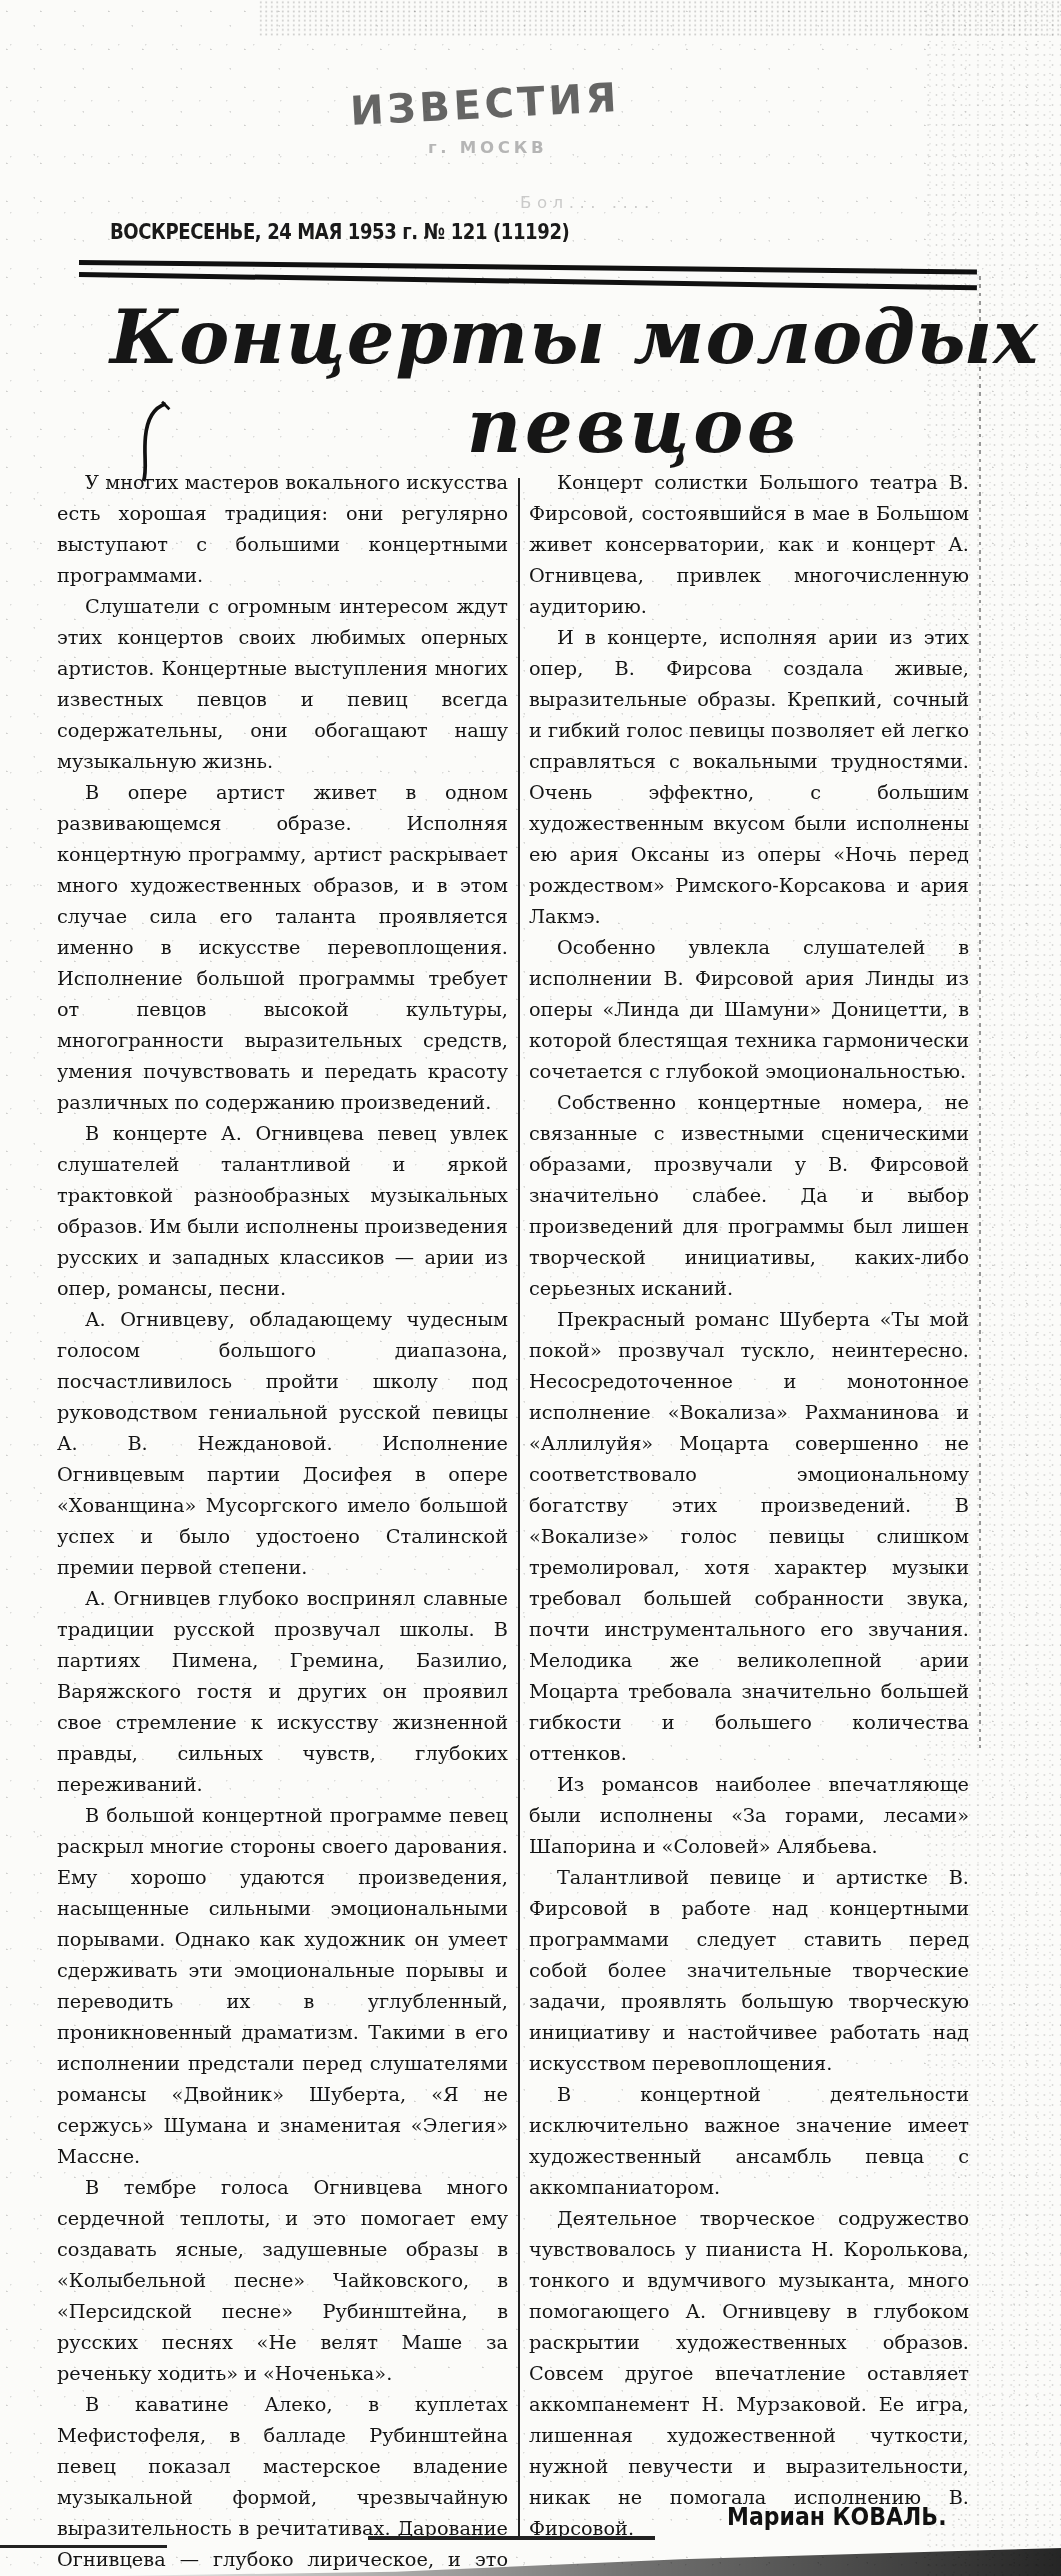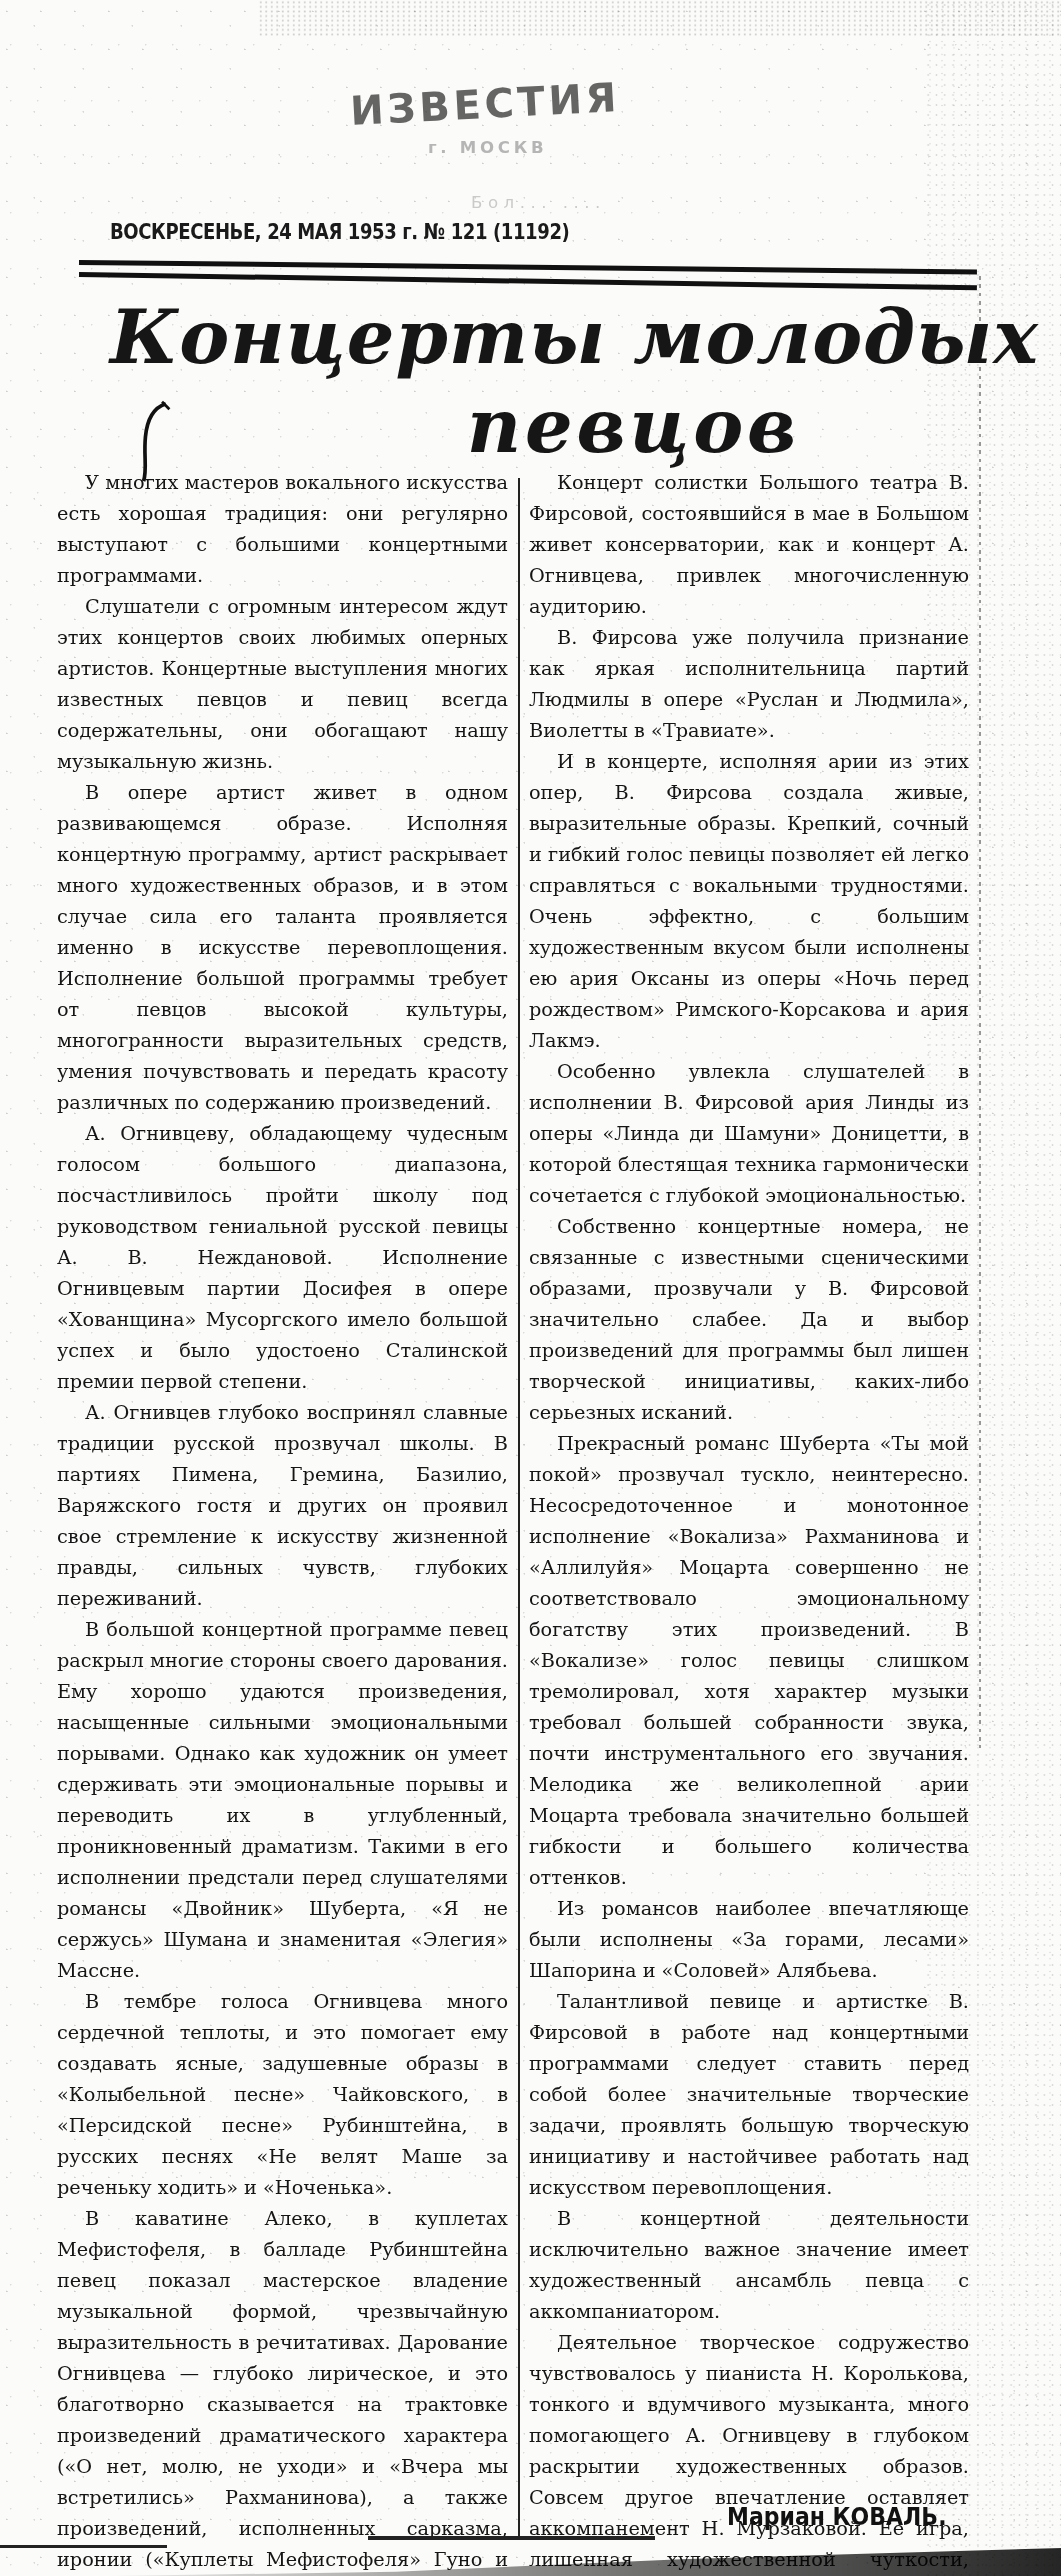--- a/index.html
+++ b/index.html
@@ -44,21 +44,21 @@
     font-size: 40px; letter-spacing: 3.7px; color: #333;
     transform: rotate(-3deg); opacity: 0.75;
   }
   .stamp-sub {
     position: absolute; left: 428px; top: 138px;
     font-family: "DejaVu Sans", sans-serif; font-size: 16.6px; color: #888; opacity: 0.6;
     letter-spacing: 3.7px;
     font-weight: bold;
   }
   .stamp-sub2 {
-    position: absolute; left: 471px; top: 193px;
+    position: absolute; left: 520px; top: 193px;
     font-family: "DejaVu Sans", sans-serif; font-size: 16.6px; color: #aaa; opacity: 0.6;
     letter-spacing: 5.5px;
   }
 
   .dateline {
     position: absolute; left: 110px; top: 219px;
     font-family: "DejaVu Sans", sans-serif; font-weight: bold;
     font-size: 22px; letter-spacing: -0.5px; color: #1a1a1a;
     transform: scaleX(0.82); transform-origin: left center;
     white-space: nowrap;
@@ -137,30 +137,30 @@
 <svg class="hand-mark" viewBox="0 0 40 90">
   <path d="M30 4 C 18 8, 10 18, 8 40 C 6 60, 10 75, 6 88" stroke="#111" stroke-width="4" fill="none"></path>
   <path d="M26 2 L34 10" stroke="#111" stroke-width="3" fill="none"></path>
 </svg>
 <div class="headline l2">певцов</div>
 
 <div class="col col-left" id="col-left">
     <p>У многих мастеров вокального искусства есть хорошая традиция: они регулярно выступают с большими концертными программами.</p>
     <p>Слушатели с огромным интересом ждут этих концертов своих любимых оперных артистов. Концертные выступления многих известных певцов и певиц всегда содержательны, они обогащают нашу музыкальную жизнь.</p>
     <p>В опере артист живет в одном развивающемся образе. Исполняя концертную программу, артист раскрывает много художественных образов, и в этом случае сила его таланта проявляется именно в искусстве перевоплощения. Исполнение большой программы требует от певцов высокой культуры, многогранности выразительных средств, умения почувствовать и передать красоту различных по содержанию произведений.</p>
+    <p>В концерте А. Огнивцева певец увлек слушателей талантливой и яркой трактовкой разнообразных музыкальных образов. Им были исполнены произведения русских и западных классиков — арии из опер, романсы, песни.</p>
     <p>А. Огнивцеву, обладающему чудесным голосом большого диапазона, посчастливилось пройти школу под руководством гениальной русской певицы А. В. Неждановой. Исполнение Огнивцевым партии Досифея в опере «Хованщина» Мусоргского имело большой успех и было удостоено Сталинской премии первой степени.</p>
     <p>А. Огнивцев глубоко воспринял славные традиции русской прозвучал школы. В партиях Пимена, Гремина, Базилио, Варяжского гостя и других он проявил свое стремление к искусству жизненной правды, сильных чувств, глубоких переживаний.</p>
     <p>В большой концертной программе певец раскрыл многие стороны своего дарования. Ему хорошо удаются произведения, насыщенные сильными эмоциональными порывами. Однако как художник он умеет сдерживать эти эмоциональные порывы и переводить их в углубленный, проникновенный драматизм. Такими в его исполнении предстали перед слушателями романсы «Двойник» Шуберта, «Я не сержусь» Шумана и знаменитая «Элегия» Массне.</p>
     <p>В тембре голоса Огнивцева много сердечной теплоты, и это помогает ему создавать ясные, задушевные образы в «Колыбельной песне» Чайковского, в «Персидской песне» Рубинштейна, в русских песнях «Не велят Маше за реченьку ходить» и «Ноченька».</p>
     <p>В каватине Алеко, в куплетах Мефистофеля, в балладе Рубинштейна певец показал мастерское владение музыкальной формой, чрезвычайную выразительность в речитативах. Дарование Огнивцева — глубоко лирическое, и это благотворно сказывается на трактовке произведений драматического характера («О нет, молю, не уходи» и «Вчера мы встретились» Рахманинова), а также произведений, исполненных сарказма, иронии («Куплеты Мефистофеля» Гуно и «Баллада Мефистофеля» Бойто).</p>
   </div>
 <div class="col-divider"></div>
 <div class="col col-right" id="col-right">
     <p>Концерт солистки Большого театра В. Фирсовой, состоявшийся в мае в Большом живет консерватории, как и концерт А. Огнивцева, привлек многочисленную аудиторию.</p>
-    <p>В. Фирсова уже получила признание как яркая исполнительница партий Людмилы в опере «Руслан и Людмила», Виолетты в «Травиате».</p>
     <p>И в концерте, исполняя арии из этих опер, В. Фирсова создала живые, выразительные образы. Крепкий, сочный и гибкий голос певицы позволяет ей легко справляться с вокальными трудностями. Очень эффектно, с большим художественным вкусом были исполнены ею ария Оксаны из оперы «Ночь перед рождеством» Римского-Корсакова и ария Лакмэ.</p>
     <p>Особенно увлекла слушателей в исполнении В. Фирсовой ария Линды из оперы «Линда ди Шамуни» Доницетти, в которой блестящая техника гармонически сочетается с глубокой эмоциональностью.</p>
     <p>Собственно концертные номера, не связанные с известными сценическими образами, прозвучали у В. Фирсовой значительно слабее. Да и выбор произведений для программы был лишен творческой инициативы, каких-либо серьезных исканий.</p>
     <p>Прекрасный романс Шуберта «Ты мой покой» прозвучал тускло, неинтересно. Несосредоточенное и монотонное исполнение «Вокализа» Рахманинова и «Аллилуйя» Моцарта совершенно не соответствовало эмоциональному богатству этих произведений. В «Вокализе» голос певицы слишком тремолировал, хотя характер музыки требовал большей собранности звука, почти инструментального его звучания. Мелодика же великолепной арии Моцарта требовала значительно большей гибкости и большего количества оттенков.</p>
     <p>Из романсов наиболее впечатляюще были исполнены «За горами, лесами» Шапорина и «Соловей» Алябьева.</p>
     <p>Талантливой певице и артистке В. Фирсовой в работе над концертными программами следует ставить перед собой более значительные творческие задачи, проявлять большую творческую инициативу и настойчивее работать над искусством перевоплощения.</p>
     <p>В концертной деятельности исключительно важное значение имеет художественный ансамбль певца с аккомпаниатором.</p>
     <p>Деятельное творческое содружество чувствовалось у пианиста Н. Королькова, тонкого и вдумчивого музыканта, много помогающего А. Огнивцеву в глубоком раскрытии художественных образов. Совсем другое впечатление оставляет аккомпанемент Н. Мурзаковой. Ее игра, лишенная художественной чуткости, нужной певучести и выразительности, никак не помогала исполнению В. Фирсовой.</p>
   </div>
 

